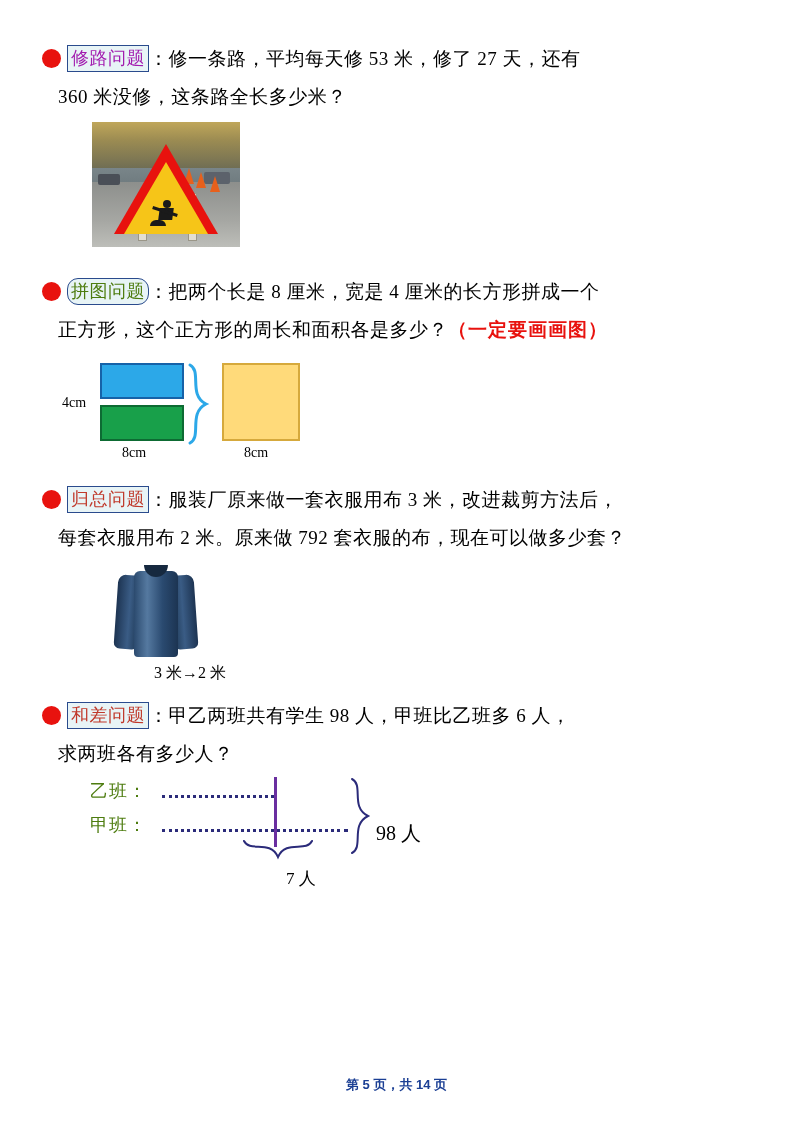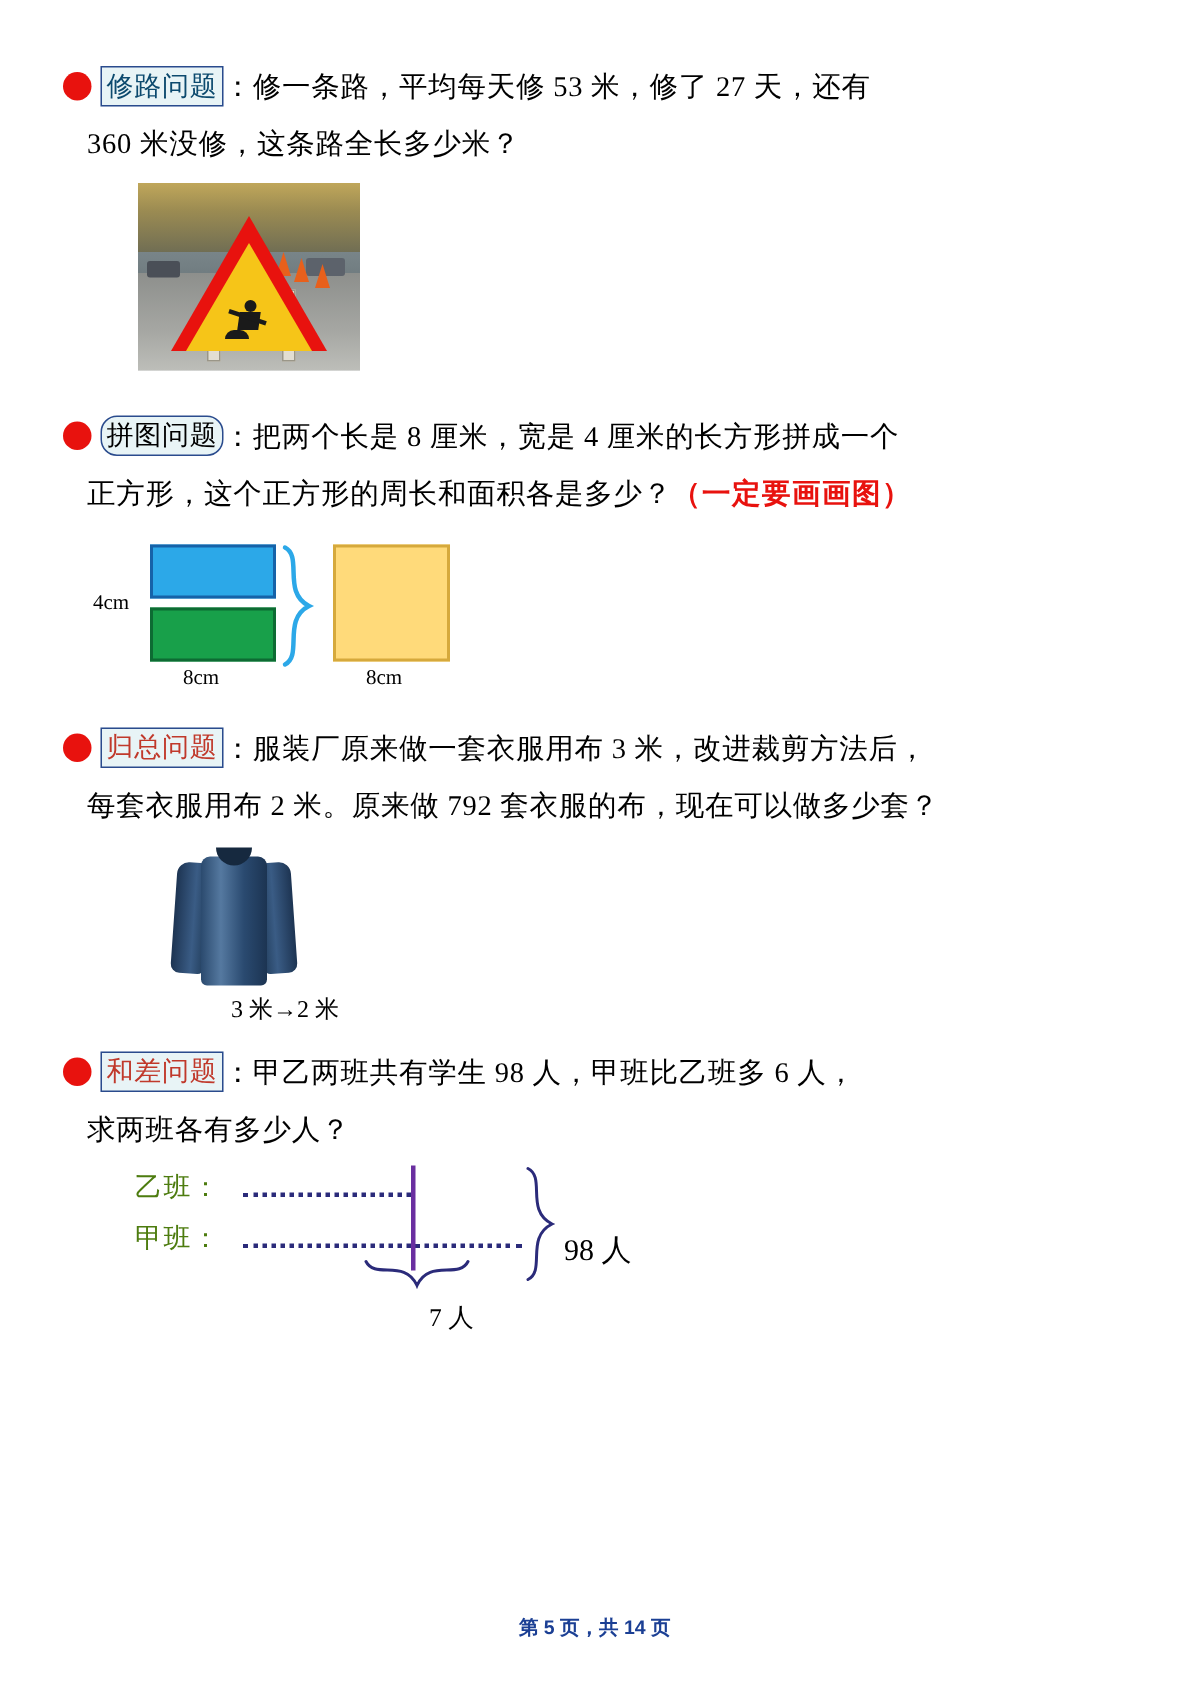--- a/index.html
+++ b/index.html
@@ -48,22 +48,22 @@
     display: inline-block;
     border: 1px solid #2a4b8d;
     background: #e8f4f6;
     color: #2f7d32;
     font-size: 18px;
     line-height: 22px;
     padding: 1px 3px 2px 3px;
     vertical-align: 1px;
     font-family: "Liberation Serif", "DejaVu Serif", serif;
   }
-  .tag.green { color: #0c4a6e; }
-  .tag.blue  { color: #000000; border-radius: 11px; }
+  .tag.green { color: #a21caf; }
+  .tag.blue  { color: #4d7c0f; border-radius: 11px; }
   .tag.mix   { color: #c0392b; }
   .colon {
     font-size: 19px;
   }
   .body-text {
     font-size: 19px;
   }
   .cont-line {
     display: block;
     font-size: 19px;

